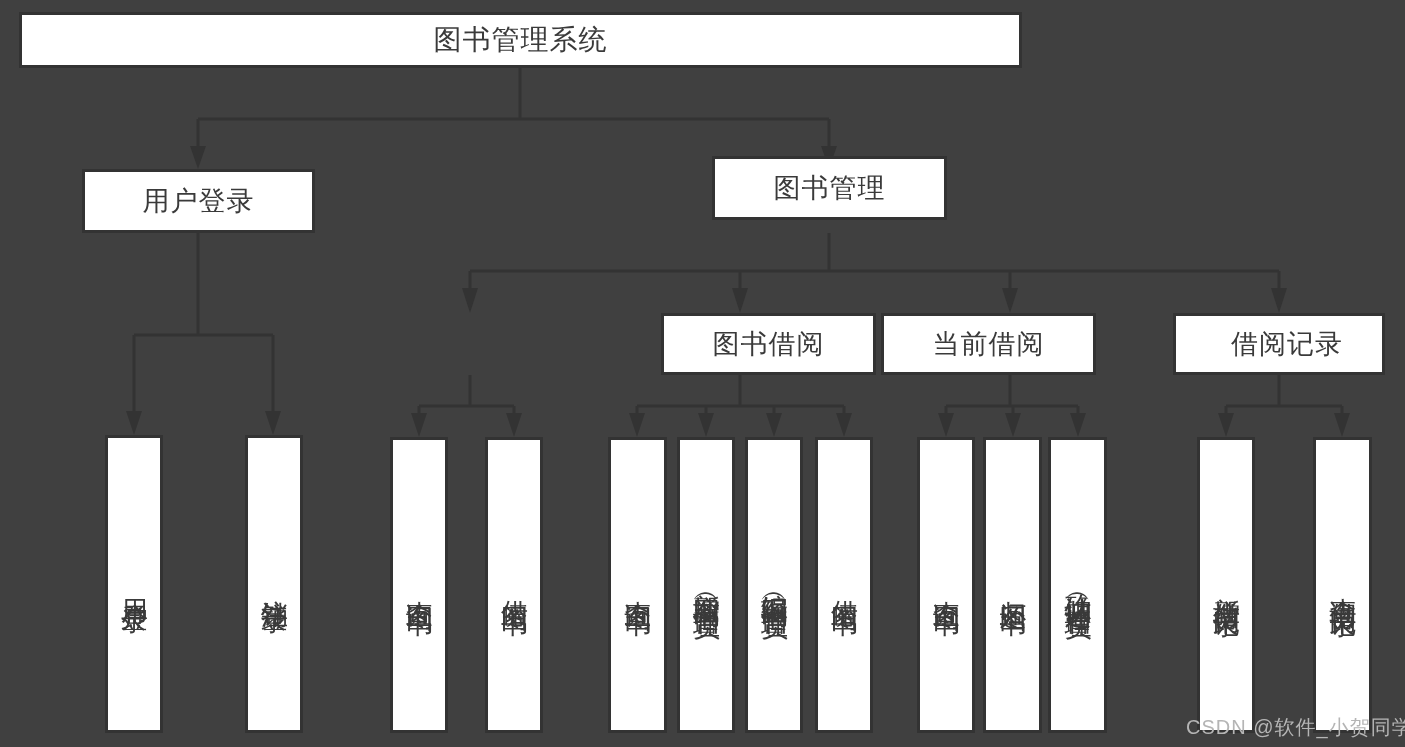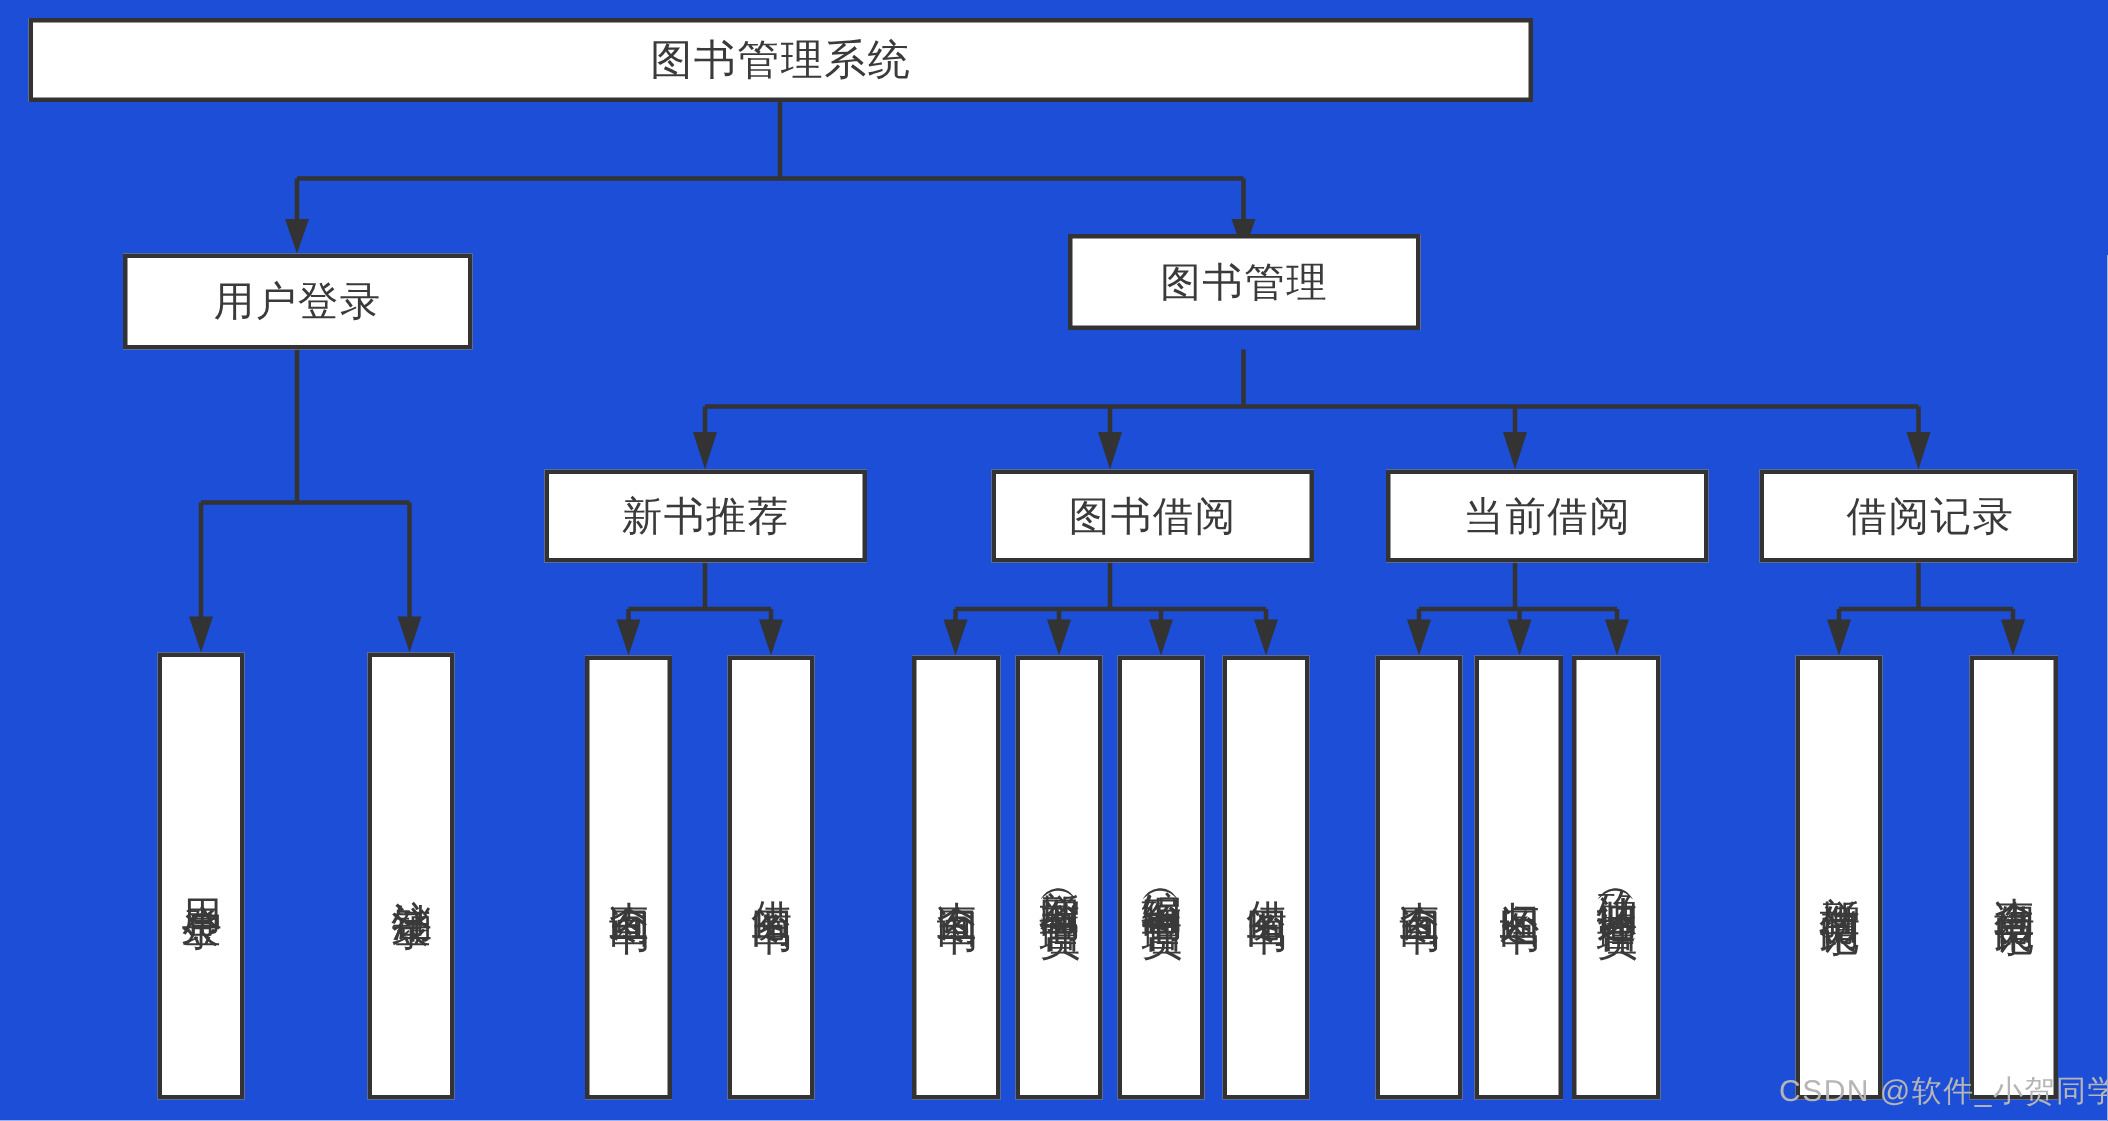--- a/index.html
+++ b/index.html
@@ -1,21 +1,21 @@
 <!DOCTYPE html>
 <html><head>
 <meta charset="utf-8">
 <style>
   html, body { margin: 0; padding: 0; background: #ffffff; }
   body { font-family: "Liberation Sans", sans-serif; }
   .canvas {
     position: relative;
     width: 1405px;
     height: 747px;
-    background: #1d4ed8;
+    background: #404040;
     overflow: hidden;
     color: #3a3a3a;
   }
   .connectors {
     position: absolute;
     left: 0; top: 0;
     width: 1405px; height: 747px;
   }
   .connectors path {
     stroke: #333333;
@@ -123,23 +123,22 @@
       <polygon points="1218,413 1234,413 1226,437"></polygon>
       <polygon points="1334,413 1350,413 1342,437"></polygon>
     </g>
   </svg>
 
   <div class="hbox root" style="left:19px; top:12px; width:1003px; height:56px;">图书管理系统</div>
 
   <div class="hbox" style="left:82px; top:169px; width:233px; height:64px;">用户登录</div>
   <div class="hbox" style="left:712px; top:156px; width:235px; height:64px;">图书管理</div>
 
-  <div class="hbox" style="left:363px; top:313px; width:215px; height:62px;">新书推荐</div>
   <div class="hbox" style="left:661px; top:313px; width:215px; height:62px;">图书借阅</div>
-  <div class="hbox" style="left:924px; top:313px; width:215px; height:62px;">当前借阅</div>
+  <div class="hbox" style="left:881px; top:313px; width:215px; height:62px;">当前借阅</div>
   <div class="hbox" style="left:1173px; top:313px; width:212px; height:62px;padding-left:16px;">借阅记录</div>
 
   <div class="vbox" style="left:105px; top:435px; width:58px; height:298px;">
     <span class="vtext">用户登录</span>
   </div>
   <div class="vbox" style="left:245px; top:435px; width:58px; height:298px;">
     <span class="vtext">注销登录</span>
   </div>
 
   <div class="vbox" style="left:390px; top:437px; width:58px; height:296px;">

